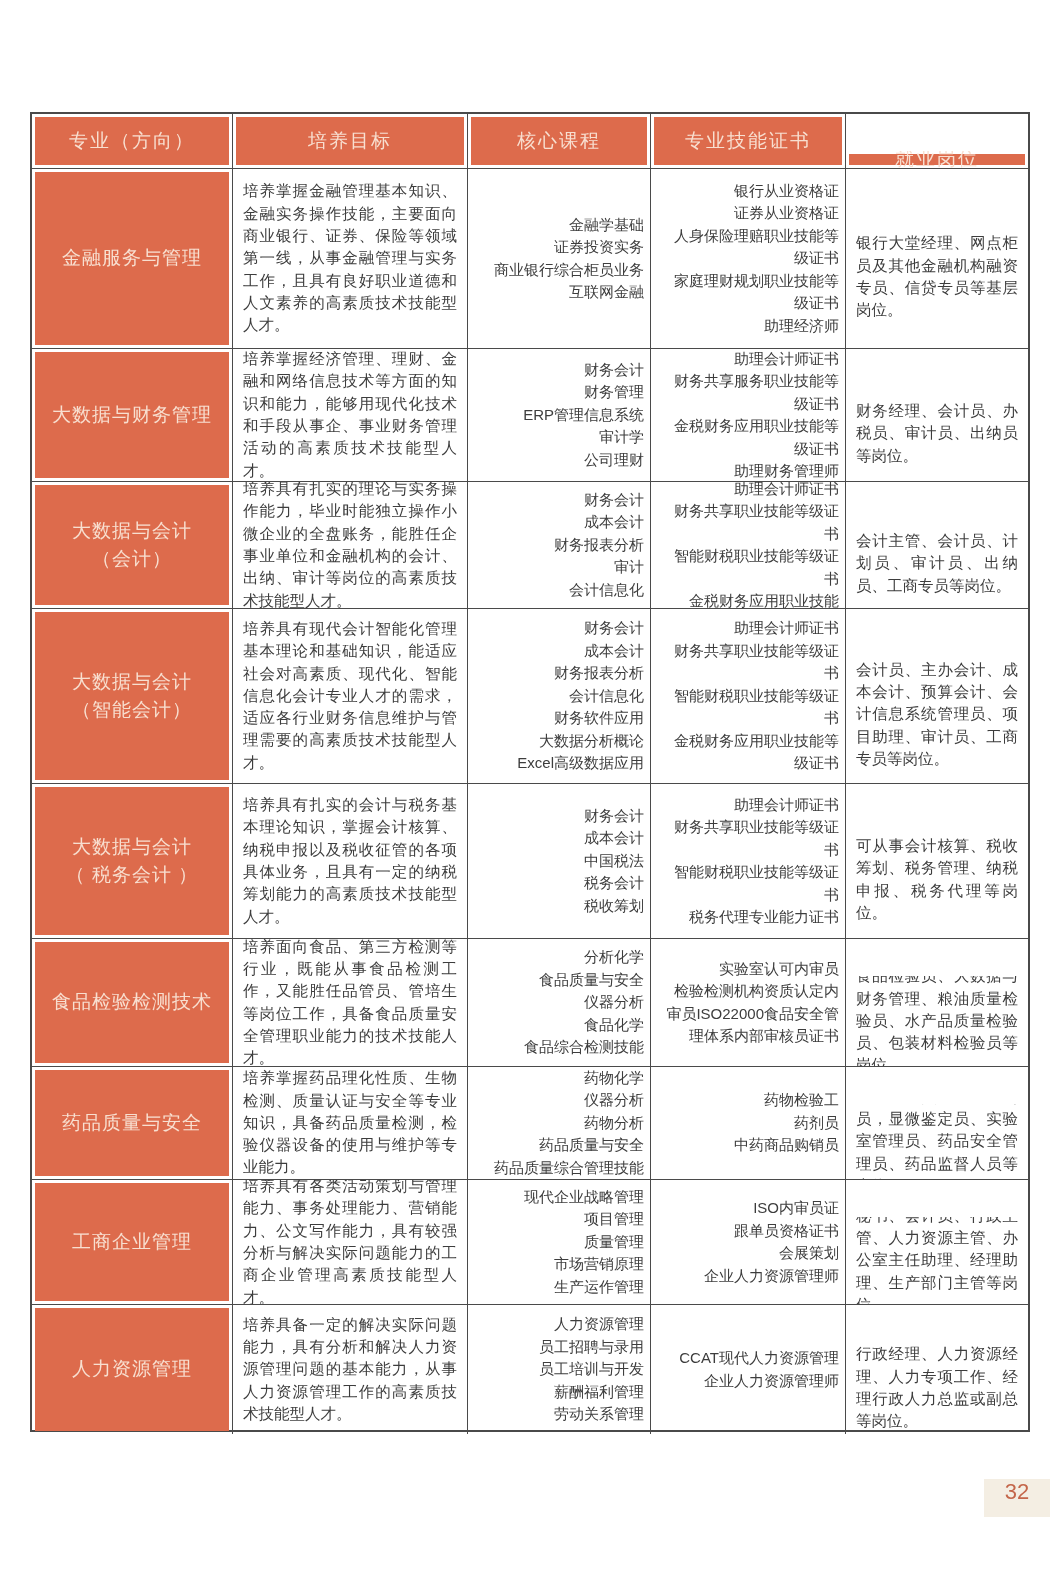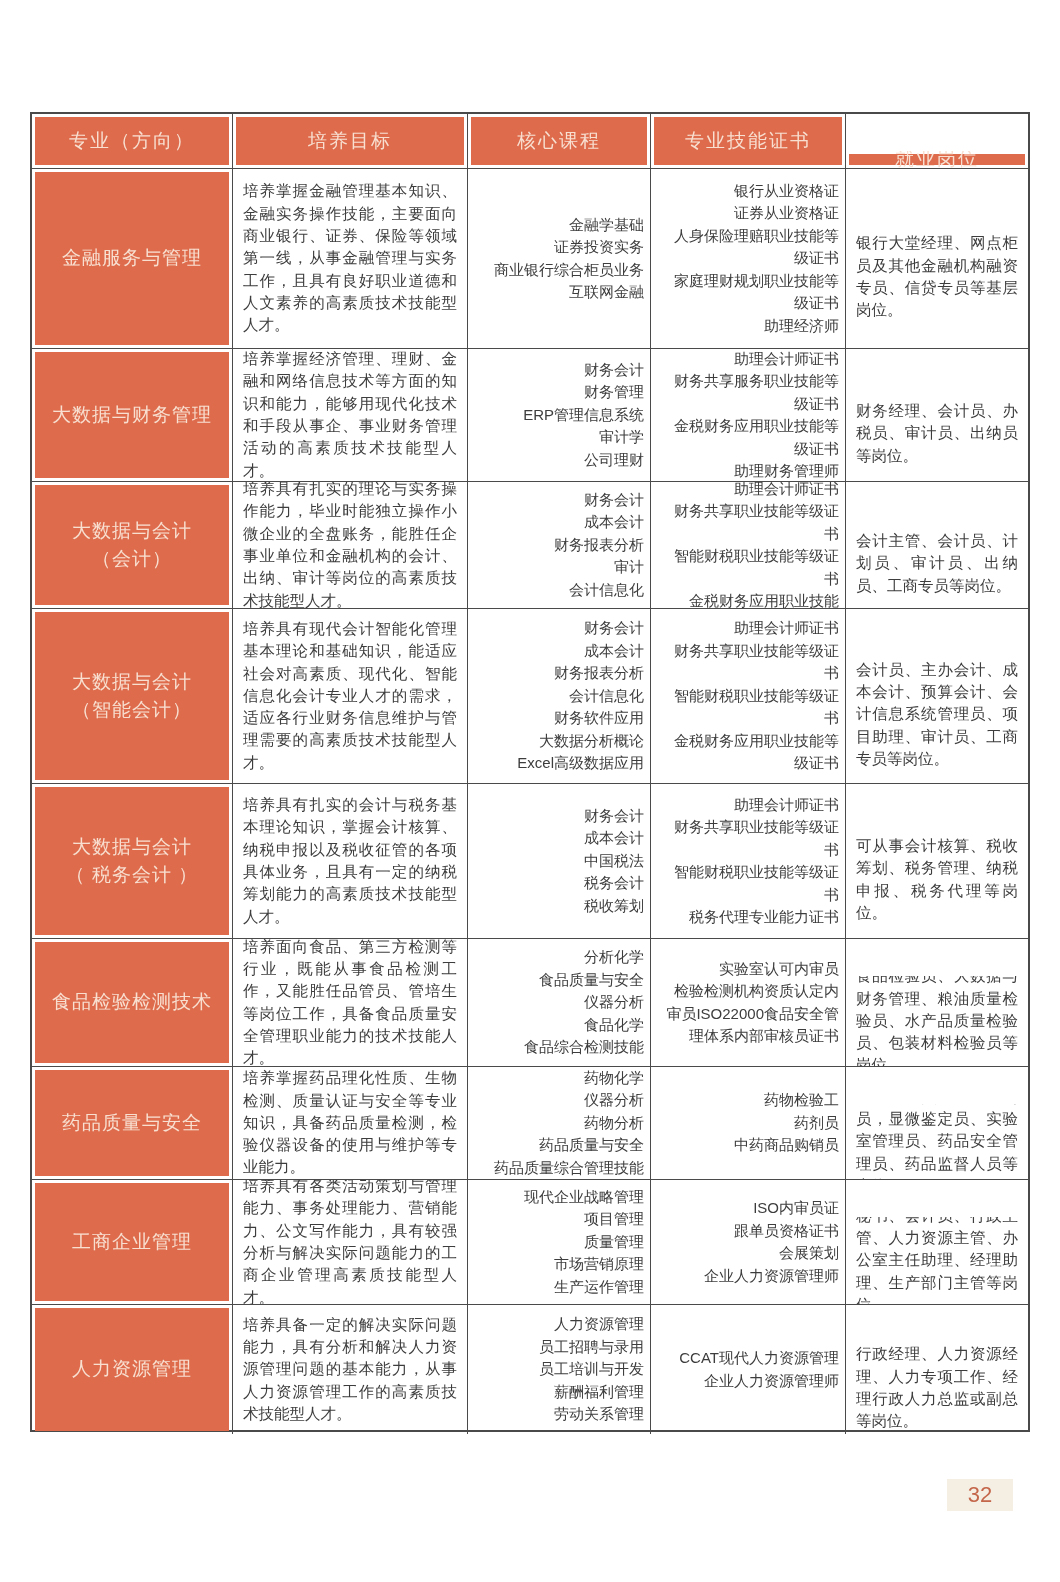--- a/index.html
+++ b/index.html
@@ -46,23 +46,23 @@
     text-align:justify;text-justify:inter-character;
   }
   .list{
     padding:6px 6px 6px 12px;width:100%;
     font-size:15px;line-height:1.5;
     white-space:pre-line;text-align:right;
   }
   .certs{font-size:15px;}
   .jobs{font-size:15.5px;}
   .page-badge{
-    position:absolute;left:947px;top:1479px;width:66px;height:32px;
+    position:absolute;left:984px;top:1479px;width:66px;height:38px;
     background:#F4EEE3;color:#C4664A;
-    display:flex;align-items:center;justify-content:center;
+    display:flex;justify-content:center;
     font-size:22px;
   }
 </style>
 </head>
 <body>
 
 <div class="table">
 
   <div class="cell">
       <div class="orange hd">专业（方向）</div>

